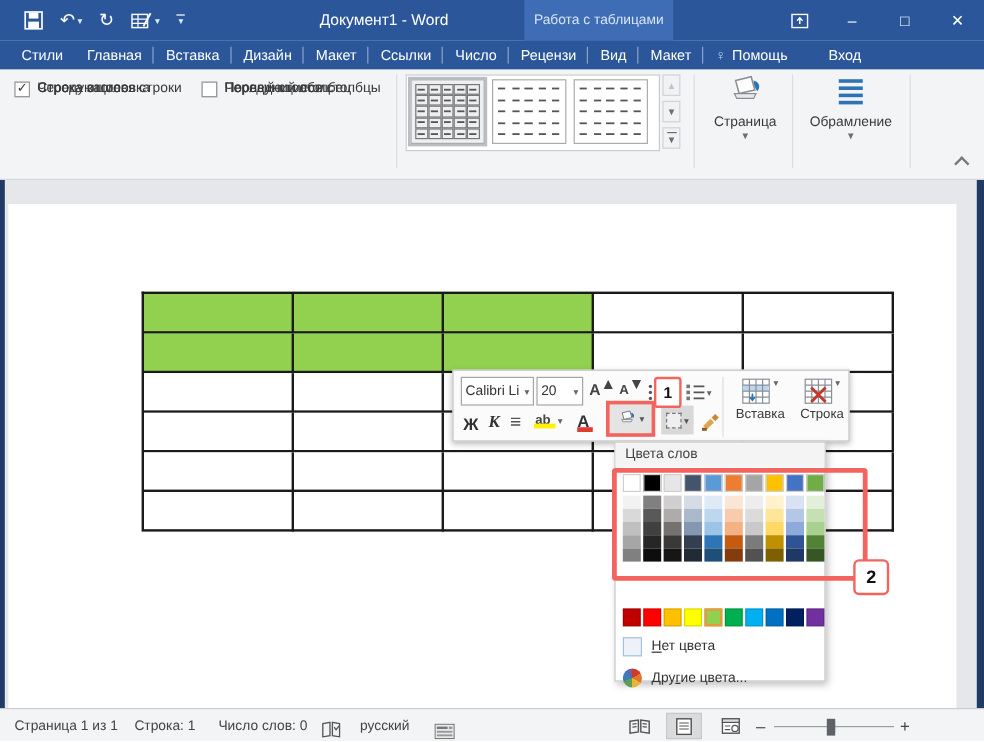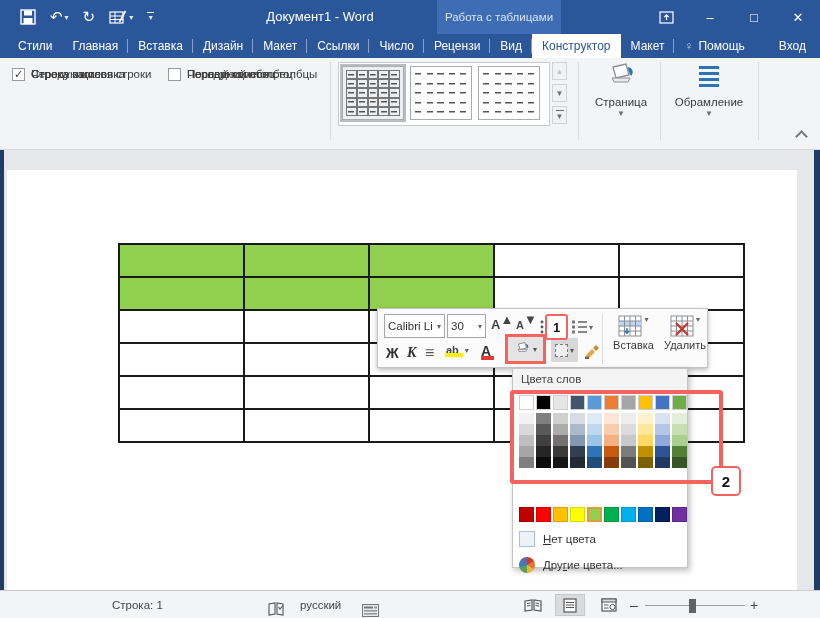--- a/index.html
+++ b/index.html
@@ -172,21 +172,20 @@
   <div class="tabrow" id="tabrow">
       <div class="tab"><span>Стили</span></div>
       <div class="tab divided"><span>Главная</span></div>
       <div class="tab divided"><span>Вставка</span></div>
       <div class="tab divided"><span>Дизайн</span></div>
       <div class="tab divided"><span>Макет</span></div>
       <div class="tab divided"><span>Ссылки</span></div>
       <div class="tab divided"><span>Число</span></div>
       <div class="tab divided"><span>Рецензи</span></div>
       <div class="tab divided"><span>Вид</span></div>
-      <div class="tab active"><span>Конструктор</span></div>
       <div class="tab divided"><span>Макет</span></div>
       <div class="tab"><span class="tab-ico">♀</span><span>Помощь</span></div>
       <div class="tab signin"><span>Вход</span></div>
     </div>
 
   <div class="ribbon">
     <div id="chk-col1" style="position:absolute;left:12px;top:8px;display:flex;flex-direction:column;gap:7px;">
         <div class="chk-row">
           <span class="chk-box">✓</span>
           <span class="chk-label">Строка заголовка</span>
@@ -373,21 +372,21 @@
         <div class="doc-td"></div>
         <div class="doc-td"></div>
       </div>
 
     <div class="minibar">
       <div class="combo" style="left:6px;top:5px;width:61px;">
         <span class="cv">Calibri Li</span>
           <span class="dd-arrow" style="color:#666">▾</span>
       </div>
       <div class="combo" style="left:69px;top:5px;width:39px;">
-        <span class="cv">30</span>
+        <span class="cv">20</span>
           <span class="dd-arrow" style="color:#666">▾</span>
       </div>
       <span class="mt-btn" style="left:113px;top:8px;">
         <span class="fontmark">А</span>
           <span class="fontmark tri" style="position:relative;top:-5px;left:0;">▲</span>
       </span>
       <span class="mt-btn" style="left:138px;top:8px;">
         <span class="fontmark" style="font-size:11px">А</span>
           <span class="fontmark tri" style="position:relative;top:-5px;left:0;">▼</span>
       </span>
@@ -438,21 +437,21 @@
               <line x1="1" y1="6" x2="23" y2="6" stroke="#8A8F96"></line>
               <line x1="1" y1="11" x2="23" y2="11" stroke="#8A8F96"></line>
               <line x1="1" y1="16" x2="23" y2="16" stroke="#8A8F96"></line>
               <line x1="6.5" y1="1" x2="6.5" y2="21" stroke="#8A8F96"></line>
               <line x1="12" y1="1" x2="12" y2="21" stroke="#8A8F96"></line>
               <line x1="17.5" y1="1" x2="17.5" y2="21" stroke="#8A8F96"></line>
               <path d="M6 8 L18 20 M18 8 L6 20" stroke="#C0392B" stroke-width="2.4"></path>
             </svg>
           <span class="dd-arrow" style="color:#666">▾</span>
         </span>
-        <span class="lbl">Удалить</span>
+        <span class="lbl">Строка</span>
       </div>
 
       <span class="mt-btn glyph-b" style="left:8px;top:36px;">Ж</span>
       <span class="mt-btn glyph-i" style="left:29px;top:36px;">К</span>
       <span class="mt-btn" style="left:47px;top:35px;font-size:16px;color:#555;">≡</span>
       <span class="mt-btn" style="left:68px;top:35px;">
         <span class="fontmark" style="font-weight:bold;font-size:11px;">ab</span>
         <span class="underbar" style="background:#FFF200;left:-1px;bottom:-1px;width:18px;"></span>
         <span class="dd-arrow" style="color:#666;margin-left:6px;">▾</span>
       </span>
@@ -588,21 +587,23 @@
         <span class="wheel"></span>
         <span><span>Дру</span><span class="u">г</span><span>ие цвета...</span></span>
       </div>
     </div>
 
     <div class="badge badge2">2</div>
 
   </div>
 
   <div class="statusbar">
+    <span class="sb-item" style="left:12px;">Страница 1 из 1</span>
     <span class="sb-item" style="left:112px;">Строка: 1</span>
+    <span class="sb-item" style="left:182px;">Число слов: 0</span>
     <span class="sb-item" style="left:268px;top:7px;">
       <svg width="16" height="14" viewBox="0 0 16 14">
           <path d="M1 2 L7 1 L7 12 L1 13 Z" fill="none" stroke="#555" stroke-width="1.1"></path>
           <path d="M15 2 L9 1 L9 12 L15 13 Z" fill="none" stroke="#555" stroke-width="1.1"></path>
           <path d="M10.5 5 L12 7 L15 3.5" fill="none" stroke="#555" stroke-width="1.1"></path>
         </svg>
     </span>
     <span class="sb-item" style="left:300px;">русский</span>
     <span class="sb-item" style="left:362px;top:8px;">
       <svg width="17" height="13" viewBox="0 0 17 13">

